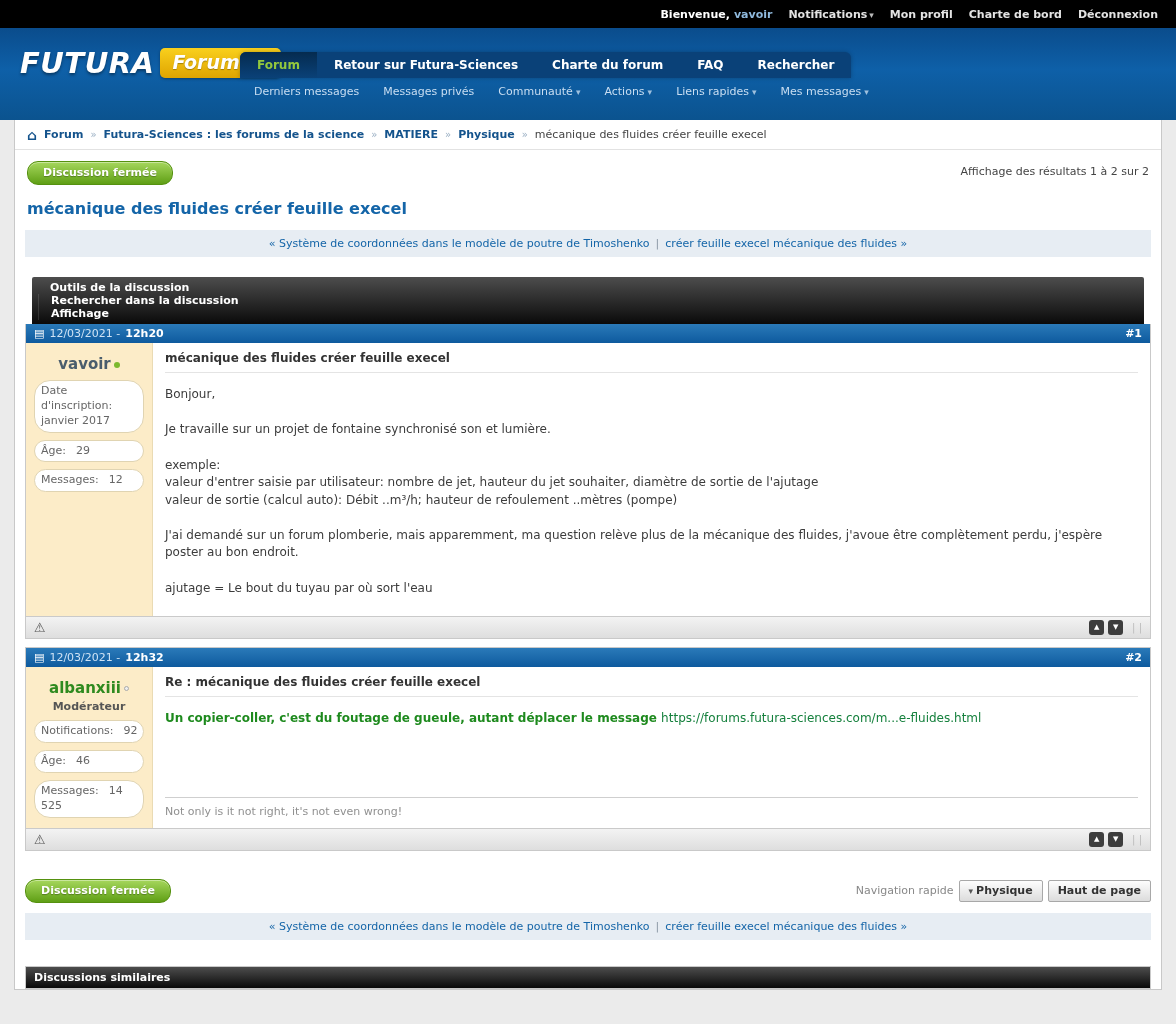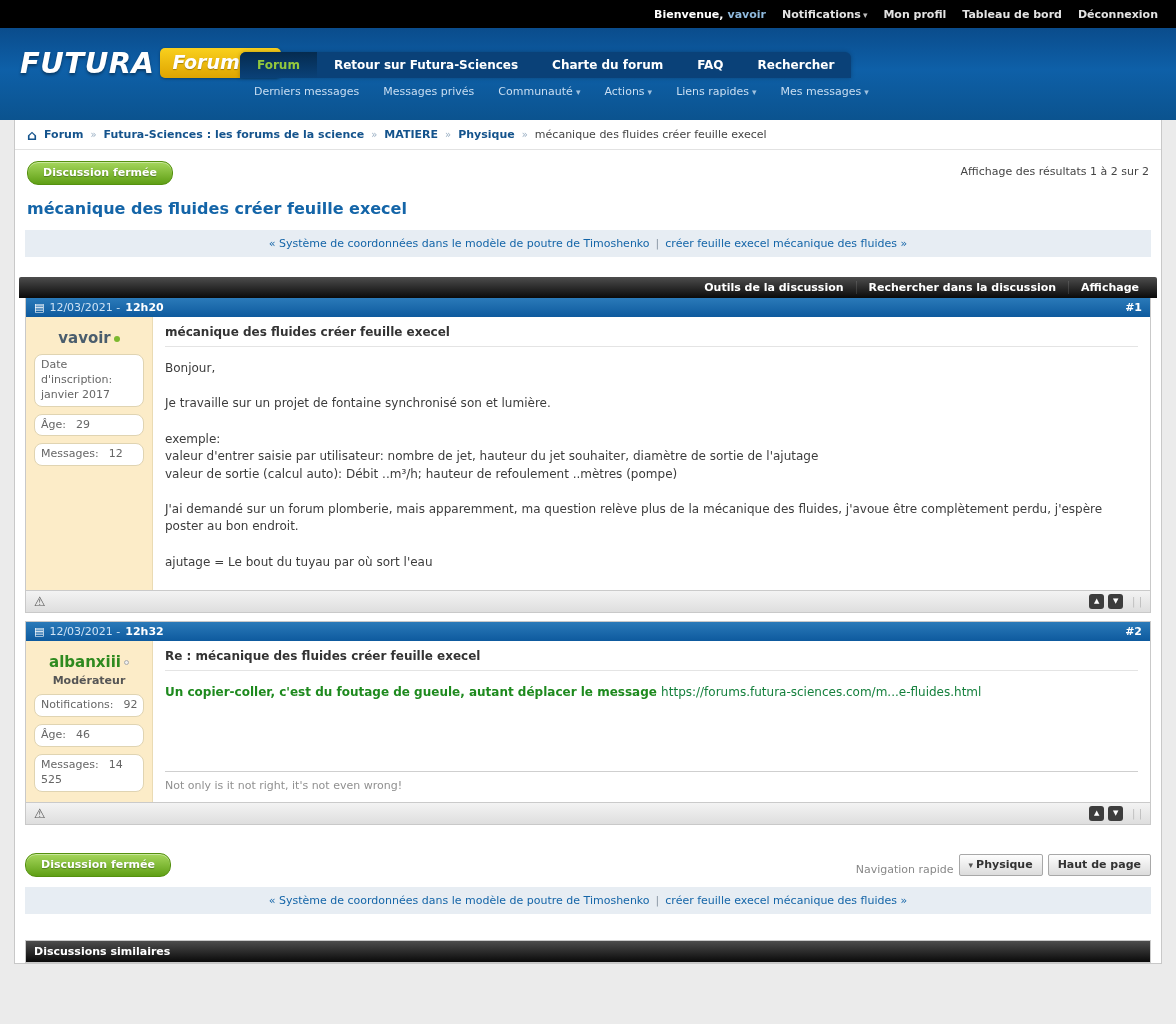--- a/index.html
+++ b/index.html
@@ -80,23 +80,23 @@
   .thread-title { color:#1465a8; font-size:16px; font-weight:bold; margin:10px 12px 12px; }
 
   .pagenav {
     background:#e7edf3; margin:10px 10px; padding:7px 0;
     text-align:center; font-size:11px; color:#8a97a5;
   }
   .pagenav a { color:#1465a8; }
   .pagenav .sep { margin:0 6px; color:#8a97a5; }
 
   .toolbar {
-    margin:20px 4px 0; display:flex; justify-content:flex-end;
+    margin:20px 17px 0; display:flex; justify-content:flex-end;
     background:linear-gradient(#4d4d4d,#0a0a0a); border-radius:2px 2px 0 0;
-    font-size:11px; font-weight:bold; color:#fff; padding:4px 6px;
+    font-size:11px; font-weight:bold; color:#fff; padding:4px 6px;flex-direction:column;
   }
   .toolbar .titem { padding:0 12px; cursor:pointer; border-left:1px solid rgba(255,255,255,.12); }
   .toolbar .titem:first-child { border-left:none; }
 
   
   .post { margin:0 10px; border:1px solid #c9c9c9; border-top:none; }
   .post + .post { margin-top:8px; border-top:1px solid #c9c9c9; }
   .post-header {
     background:linear-gradient(#2a7ab9,#0e5a9e); color:#fff;
     display:flex; justify-content:space-between; align-items:center;
@@ -117,21 +117,21 @@
     display:inline-block; width:6px; height:6px; border-radius:50%;
     background:#7cb82f; margin-left:3px; vertical-align:middle;
   }
   .username .dot-off {
     display:inline-block; width:5px; height:5px; border-radius:50%;
     border:1px solid #aaa; background:#eee; margin-left:3px; vertical-align:middle;
   }
   .username.mod { color:#2f8a1f; }
   .urole { text-align:center; font-size:11px; font-weight:bold; color:#555; margin-top:3px; }
   .ufield {
-    background:#fff; border:1px solid #e0d4b2; border-radius:8px;
+    background:#fff; border:1px solid #e0d4b2; border-radius:16px;
     margin-top:7px; padding:3px 6px; font-size:11px; color:#666; line-height:1.35;
   }
   .ufield .fval { margin-left:10px; }
 
   .content-col { flex:1; padding:8px 12px 10px; display:flex; flex-direction:column; font-size:12px; color:#3c3c3c; }
   .post-title {
     font-weight:bold; font-size:12px; color:#333;
     padding-bottom:7px; border-bottom:1px solid #e4e4e4; margin-bottom:4px;
   }
   .content-col p { margin:9px 0; white-space:pre-line; line-height:1.45; }
@@ -146,21 +146,21 @@
   .report-ic { color:#555; font-size:13px; cursor:pointer; }
   .pfbtns { display:flex; align-items:center; gap:4px; }
   .sqbtn {
     width:15px; height:15px; background:#3d3d3d; border-radius:3px;
     color:#fff; font-size:7px; line-height:15px; text-align:center; cursor:pointer;
   }
   .pfsep { color:#bbb; font-size:10px; margin-left:5px; }
 
   
   .bottom-controls { display:flex; justify-content:space-between; align-items:center; margin:28px 10px 6px; }
-  .quicknav { display:flex; align-items:flex-end; gap:5px; font-size:11px; color:#888; }
+  .quicknav { display:flex; align-items:center; gap:5px; font-size:11px; color:#888; }
   .gbtn {
     background:linear-gradient(#fdfdfd,#dcdcdc); border:1px solid #a8a8a8;
     border-radius:2px; padding:3px 9px 4px; font-size:11px; font-weight:bold;
     color:#333; cursor:pointer;
   }
   .gbtn .caret { font-size:9px; color:#555; margin-right:3px; }
 
   
   .similar { margin:26px 10px 0; border:1px solid #c9c9c9; }
   .similar-header {
@@ -169,21 +169,21 @@
   }
 </style>
 </head>
 <body>
 
 <div class="topbar">
   <span class="welcome">Bienvenue,</span>
   <span class="uname">vavoir</span>
   <span class="titem"><span>Notifications</span><span class="caret">▾</span></span>
   <span class="titem">Mon profil</span>
-  <span class="titem">Tableau de bord</span>
+  <span class="titem">Charte de bord</span>
   <span class="titem">Déconnexion</span>
 </div>
 
 <div class="header">
   <div class="logo">
     <span class="brand-name">FUTURA</span>
     <span class="brand-badge"><span>Forums</span><span class="bubble"></span></span>
   </div>
   <div class="navwrap">
     <div class="tabs">

